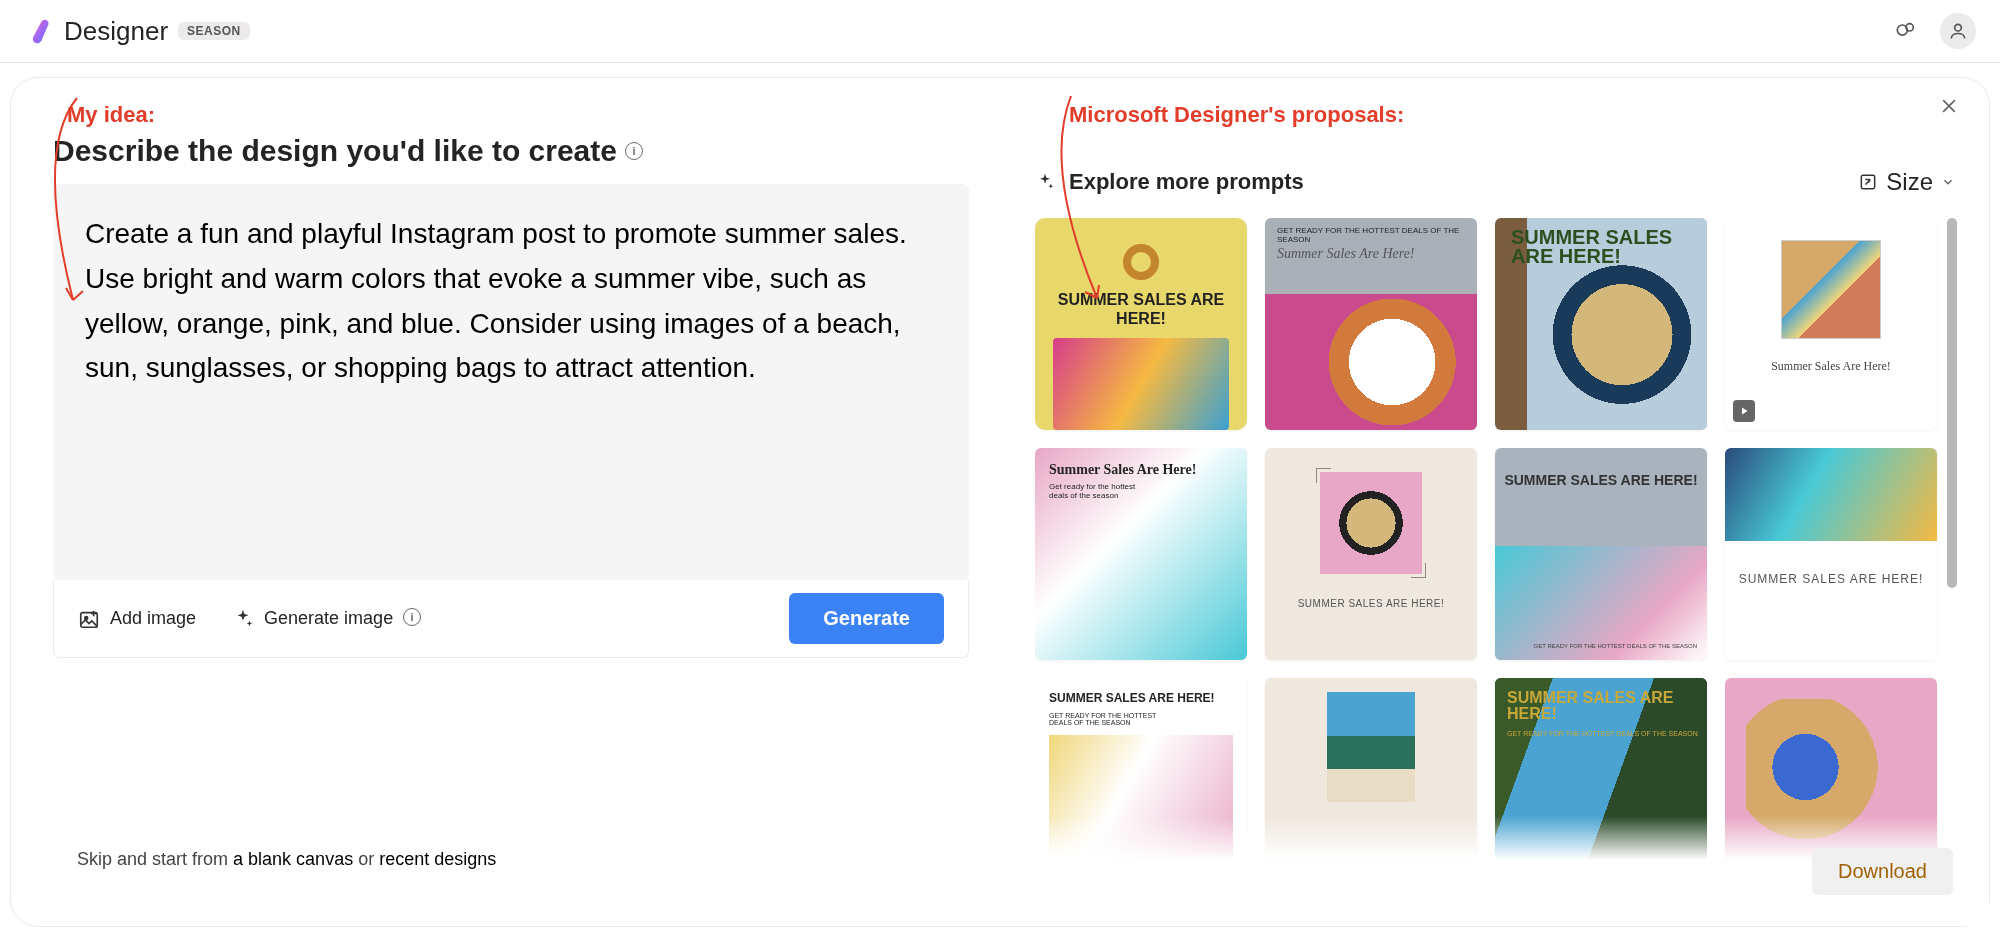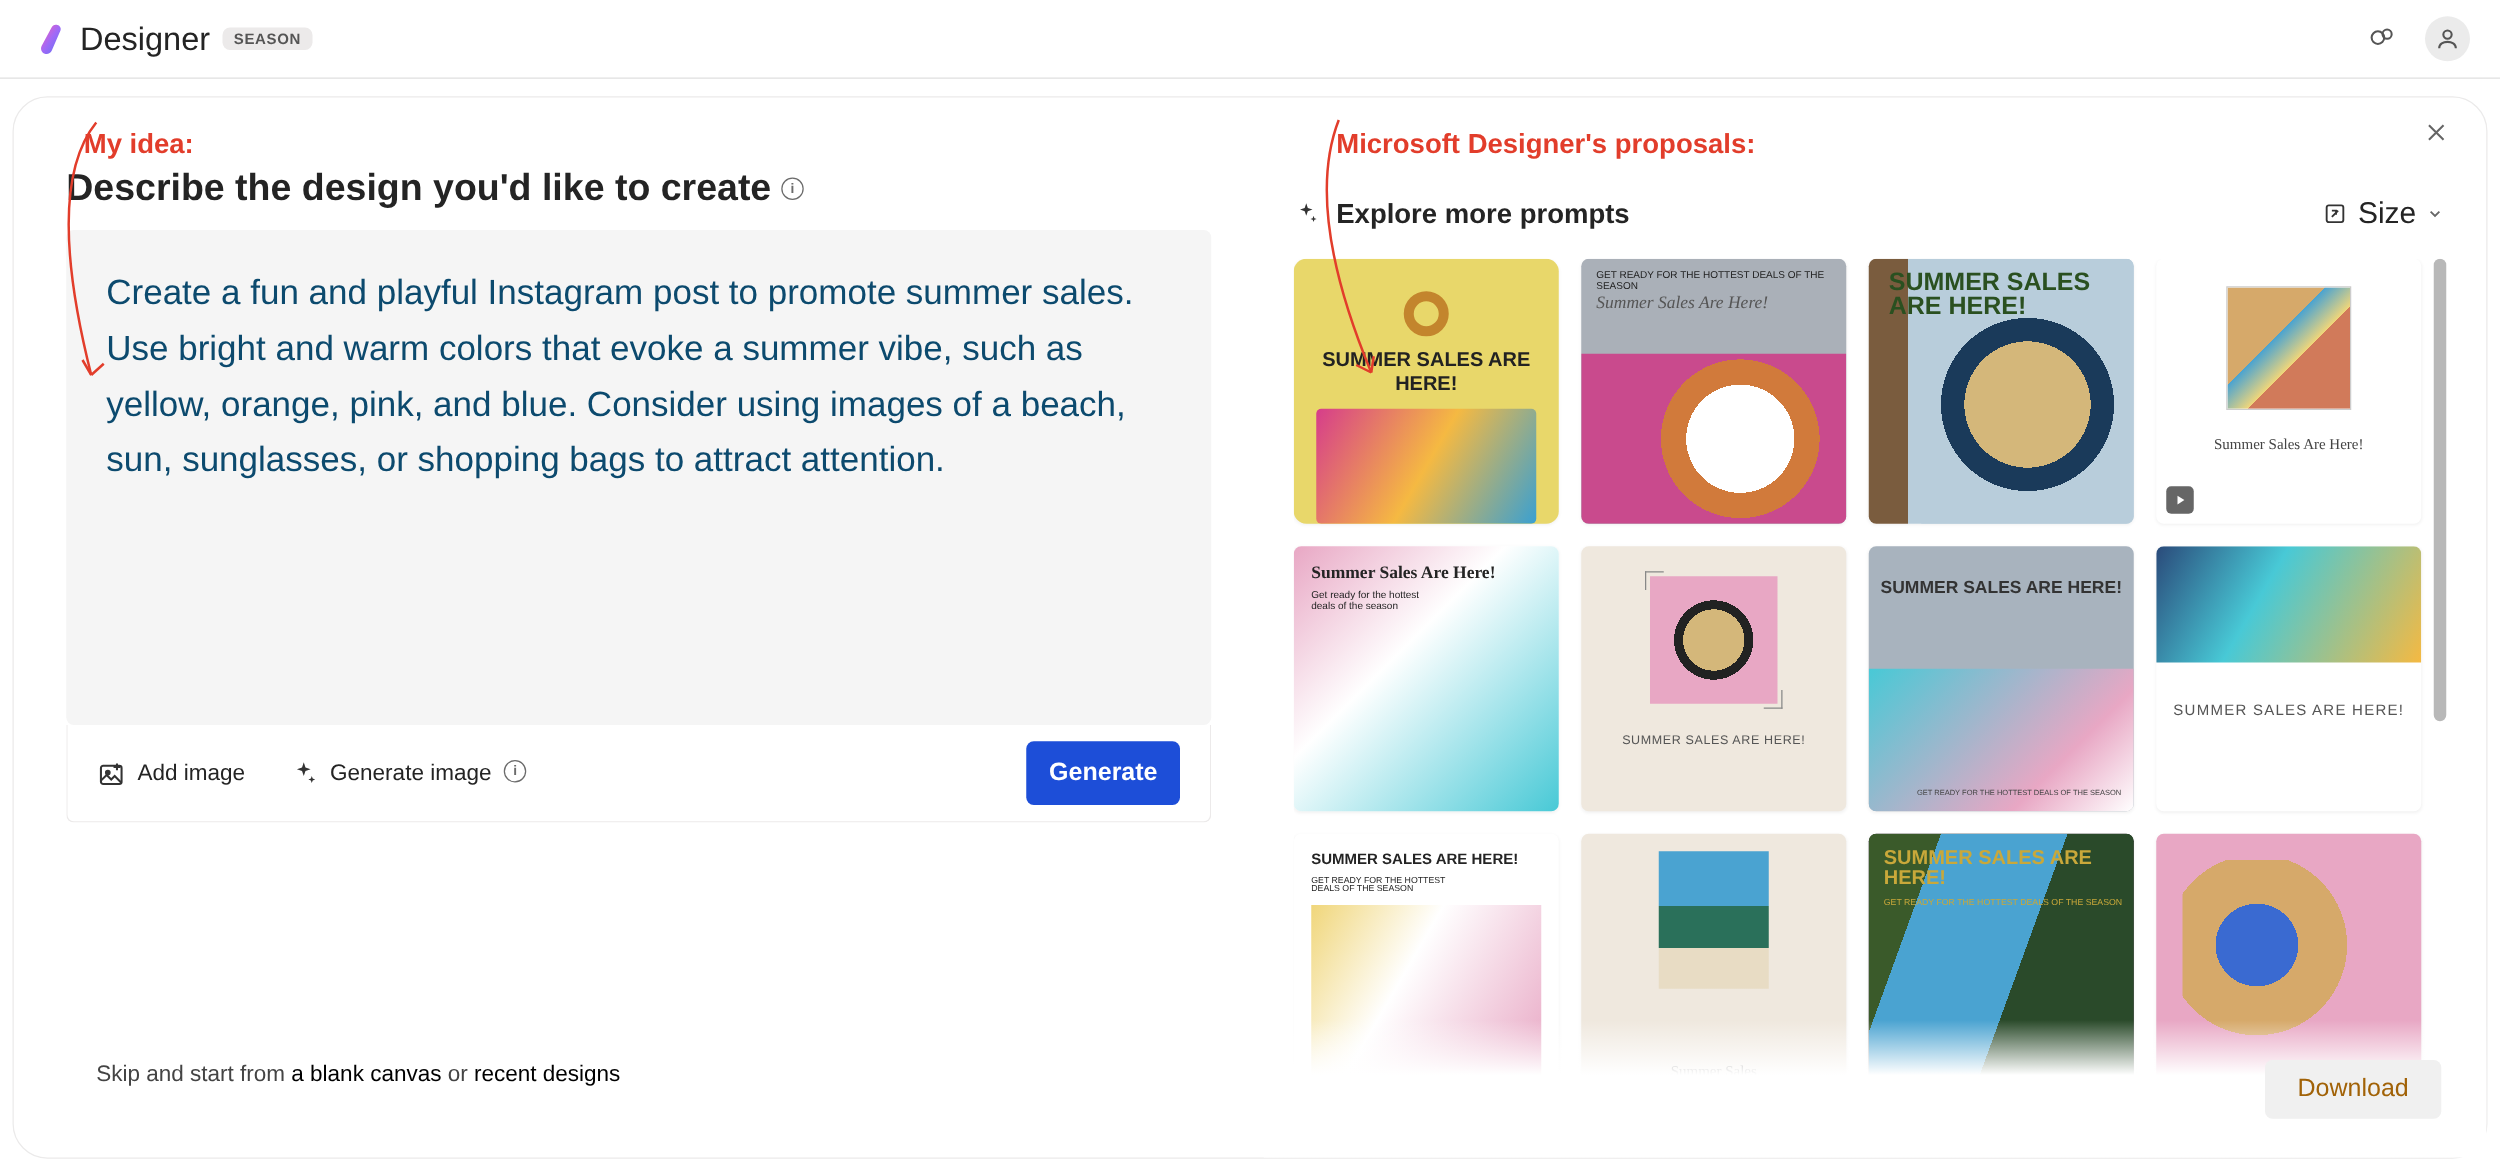--- a/index.html
+++ b/index.html
@@ -13,29 +13,29 @@
 .icon-btn{width:36px;height:36px;display:flex;align-items:center;justify-content:center;border-radius:50%;cursor:pointer}
 .avatar-circle{background:#ebebeb}
 .main-card{margin:14px 10px;border:1px solid #ebeaea;border-radius:28px;height:850px;display:flex;position:relative;background:#fff}
 .left-pane{width:1000px;padding:24px 42px;position:relative;display:flex;flex-direction:column}
 .right-pane{flex:1;padding:24px 28px 0 24px;position:relative;display:flex;flex-direction:column}
 .annotation{color:#e23d2b;font-weight:700;font-size:22px;position:relative;z-index:5}
 .arrow-curve{position:absolute;pointer-events:none;z-index:4}
 .heading-row{display:flex;align-items:center;gap:8px;margin-top:6px;margin-bottom:16px}
 .heading{font-size:30px;font-weight:600;color:#242424}
 .info-circle{width:18px;height:18px;border:1.5px solid #6b6b6b;border-radius:50%;display:inline-flex;align-items:center;justify-content:center;font-size:11px;font-weight:700;color:#6b6b6b}
-.prompt-box{background:#f5f5f5;border-radius:6px;padding:28px 32px;height:396px;font-size:28px;line-height:1.6;color:#0c4a6e}
+.prompt-box{background:#f5f5f5;border-radius:6px;padding:28px 32px;height:396px;font-size:28px;line-height:1.6;color:#000000}
 .toolbar{border:1px solid #eceaea;border-top:none;border-radius:0 0 6px 6px;height:78px;display:flex;align-items:center;padding:0 24px;margin-top:0;justify-content:space-between}
 .tool-left{display:flex;align-items:center;gap:36px}
 .tool-item{display:flex;align-items:flex-start;gap:10px;font-size:18px;font-weight:500;cursor:pointer}
-.generate-btn{background:#1d4ed8;color:#fff;font-size:20px;font-weight:600;padding:14px 18px;border-radius:6px;border:none;cursor:pointer}
+.generate-btn{background:#3b82f6;color:#fff;font-size:20px;font-weight:600;padding:14px 34px;border-radius:6px;border:none;cursor:pointer}
 .skip-row{position:absolute;bottom:56px;left:66px;font-size:18px;color:#444}
 .skip-row a{color:#000000;cursor:pointer}
 .close-btn{position:absolute;top:14px;right:26px;width:28px;height:28px;cursor:pointer;display:flex;align-items:center;justify-content:center}
-.explore-row{display:flex;justify-content:space-between;margin-top:25px;margin-bottom:18px}
+.explore-row{display:flex;justify-content:space-between;margin-top:36px;margin-bottom:18px}
 .explore-left{display:flex;align-items:center;gap:14px;font-size:22px;font-weight:600}
 .size-btn{display:flex;align-items:center;gap:8px;font-size:24px;font-weight:500;cursor:pointer;padding:4px 6px}
 .gallery-container{position:relative;flex:1;overflow:hidden}
 .gallery{display:grid;grid-template-columns:repeat(4,1fr);gap:18px;padding-right:24px}
 .card{position:relative;aspect-ratio:1/1;border-radius:6px;overflow:hidden;cursor:pointer;box-shadow:0 1px 3px rgba(0,0,0,.06)}
 .scrollbar{position:absolute;right:4px;top:0;width:10px;height:370px;background:#b8b8b8;border-radius:5px}
 .bottom-bar{position:absolute;bottom:0;left:0;right:0;height:110px;background:linear-gradient(to top,#fff 60%,rgba(255,255,255,0));display:flex;align-items:center;justify-content:flex-end;gap:14px;padding-right:36px}
 .ghost-btn{background:#f0f0f0;color:#a16207;font-size:20px;font-weight:500;padding:12px 26px;border-radius:6px;border:none}
 .card1{background:#e8d76a;padding:26px 18px 0 18px;display:flex;flex-direction:column;align-items:center;border-radius:10px}
 .card1 .circle{width:36px;height:36px;border:8px solid #c3852d;border-radius:50%;margin-bottom:10px}

